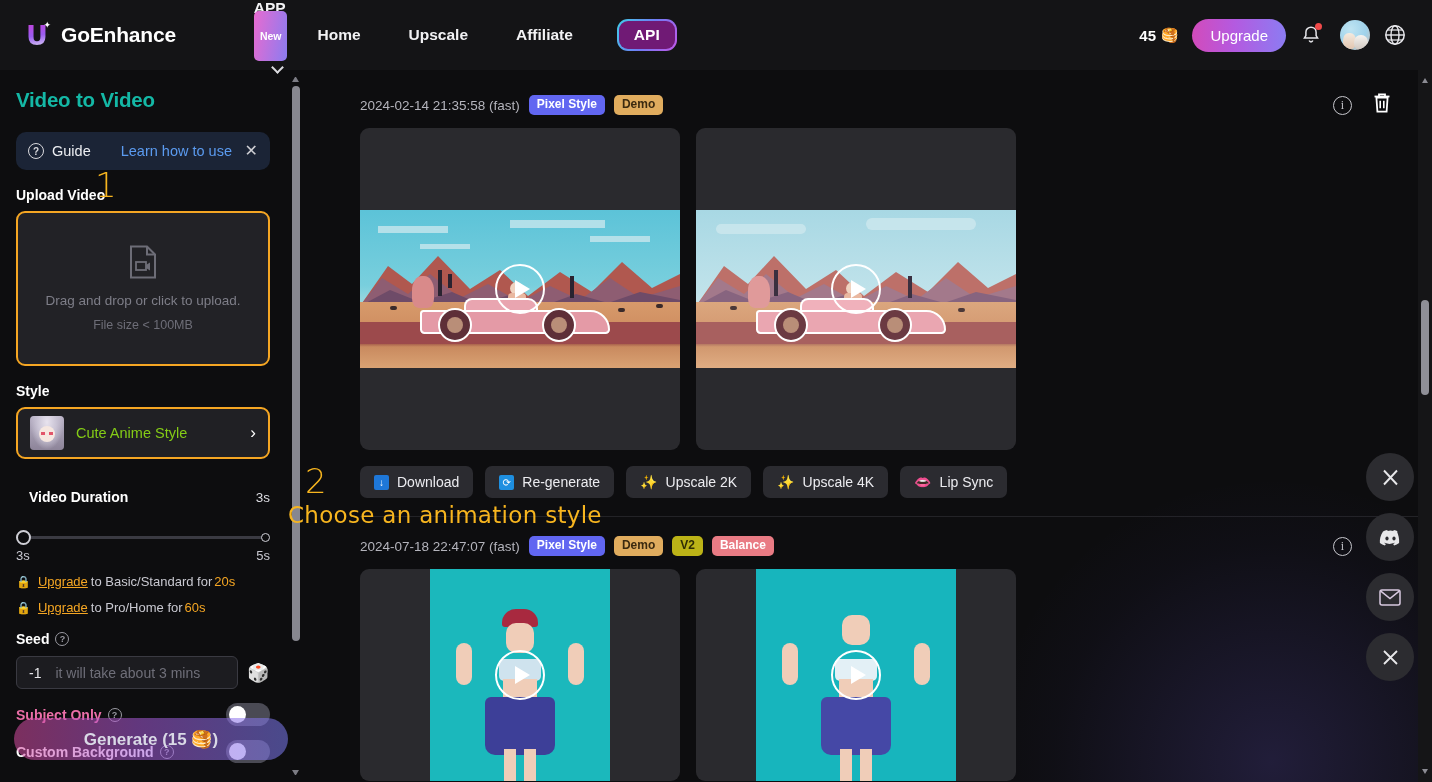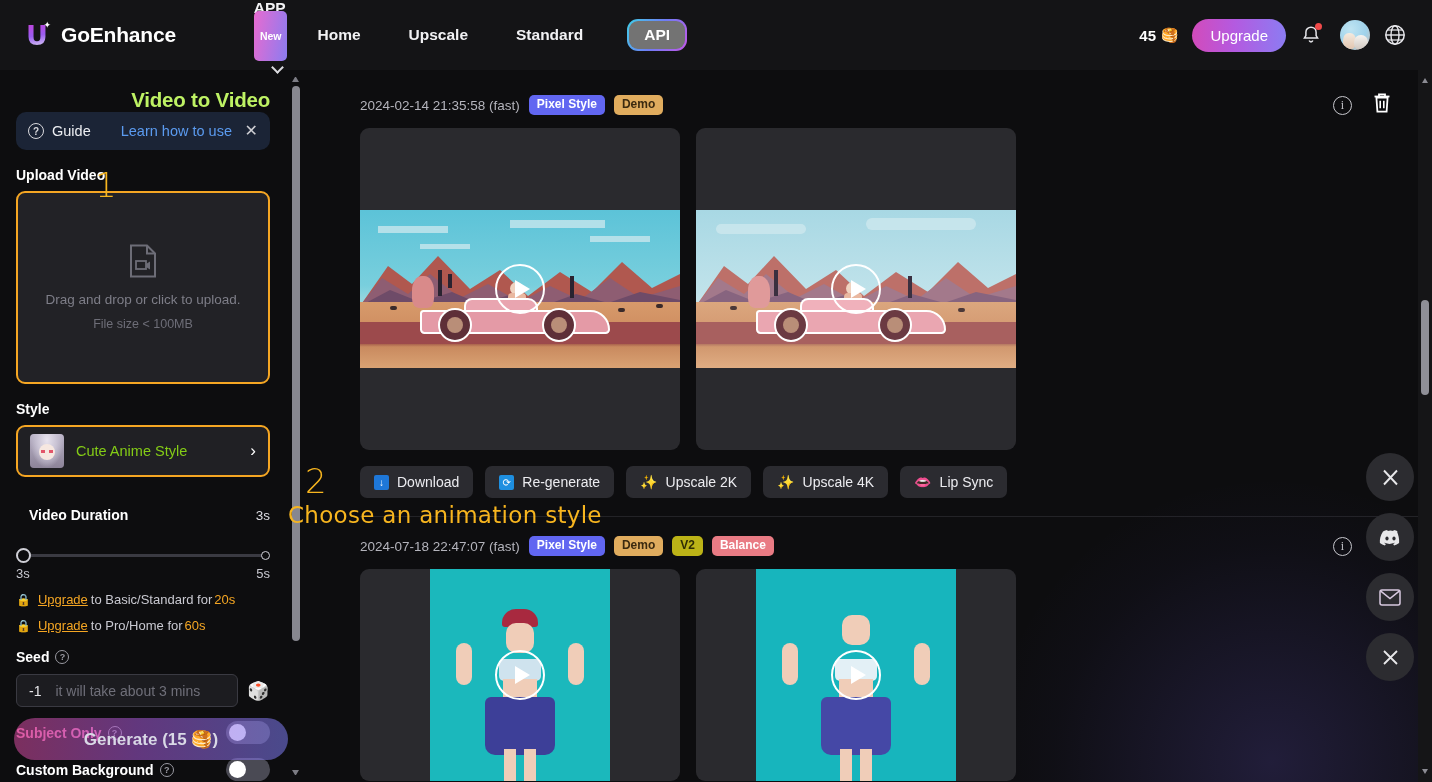--- a/index.html
+++ b/index.html
@@ -49,21 +49,21 @@
   }
   .chev {
     display: inline-block; width: 9px; height: 9px;
     border-right: 2px solid #dcdce0; border-bottom: 2px solid #dcdce0;
     transform: rotate(45deg); margin-left: 16px; margin-top: -4px;
   }
   .nav-api-wrap { padding: 0 22px; }
   .nav-api {
     display: inline-block; padding: 5px 15px; border-radius: 9px;
     font-size: 15.5px; font-weight: 700; color: #fff;
-    background: #737373;
+    background: #701a75;
     position: relative;
   }
   .nav-api::before {
     content:""; position:absolute; inset:-2px; border-radius:11px;
     background: linear-gradient(120deg,#3fd0e8,#6f7cf5,#c457e8);
     z-index:-1;
   }
 
   .header-right {
     margin-left: auto; display: flex; align-items: center; gap: 0; margin-right: 18px;
@@ -94,42 +94,42 @@
   }
 
   
   .sidebar {
     position: absolute; top: 70px; left: 0; width: 302px; height: 712px;
     background: #0d0d0f;
     overflow: hidden;
     z-index: 25;
   }
   .sidebar-inner { padding: 18px 16px 0 16px; width: 286px; }
-  .panel-title { font-size: 20.5px; font-weight: 700; color:#bef264; margin-bottom: 0; letter-spacing:-0.2px;text-align:right;}
+  .panel-title { font-size: 20.5px; font-weight: 700; color:#14b8a6; margin-bottom: 20px; letter-spacing:-0.2px;}
 
   .guide-bar {
     background: #1b2436; border-radius: 10px; height: 38px;
     display:flex; align-items:center; padding: 0 12px; gap: 8px; cursor:pointer;
   }
   .guide-q {
     width: 16px; height:16px; border:1.5px solid #d8d8dc; border-radius:50%;
     font-size: 10px; display:flex; align-items:center; justify-content:center; color:#d8d8dc; font-weight:700;
   }
   .guide-label { font-size:14.5px; color:#eceef2; }
   .guide-link { font-size:14.5px; color:#5b9bf0; margin-left: 22px; }
   .guide-x { margin-left:auto; font-size:16px; color:#cfcfd4; line-height:1; cursor:pointer; }
 
   .field-label { font-size: 14px; font-weight: 700; color:#ffffff; margin: 17px 0 8px 0; display:flex; align-items:center; gap:6px;}
   .qmark {
     width:14px;height:14px;border:1.3px solid #9a9aa2;border-radius:50%;
     font-size:9px;display:inline-flex;align-items:center;justify-content:center;color:#9a9aa2;font-weight:700;
   }
 
   .upload-box {
-    height: 193px; border: 2px solid #f5a623; border-radius: 9px;
+    height: 155px; border: 2px solid #f5a623; border-radius: 9px;
     background: #222226; display:flex; flex-direction:column; align-items:center; justify-content:center; gap:10px;
     cursor:pointer;
   }
   .upload-hint { font-size:13.5px; color:#7e7e88; }
   .upload-sub { font-size:12.5px; color:#6e6e78; }
 
   .style-box {
     border:2px solid #f5a623; border-radius:9px; background:#202024;
     height: 52px; display:flex; align-items:center; padding: 0 12px; gap:12px; cursor:pointer;
   }
@@ -322,21 +322,21 @@
     </div>
 
     <div class="nav">
       <div class="nav-item nav-app">
         <span>APP</span>
         <span class="badge-new">New</span>
         <span class="chev"></span>
       </div>
       <div class="nav-item">Home</div>
       <div class="nav-item">Upscale</div>
-      <div class="nav-item">Standard</div>
+      <div class="nav-item">Affiliate</div>
       <div class="nav-api-wrap">
         <span class="nav-api">API</span>
       </div>
     </div>
 
     <div class="header-right">
       <div class="credits">
         <span>45</span>
         <span class="coin-ico">🥞</span>
       </div>

